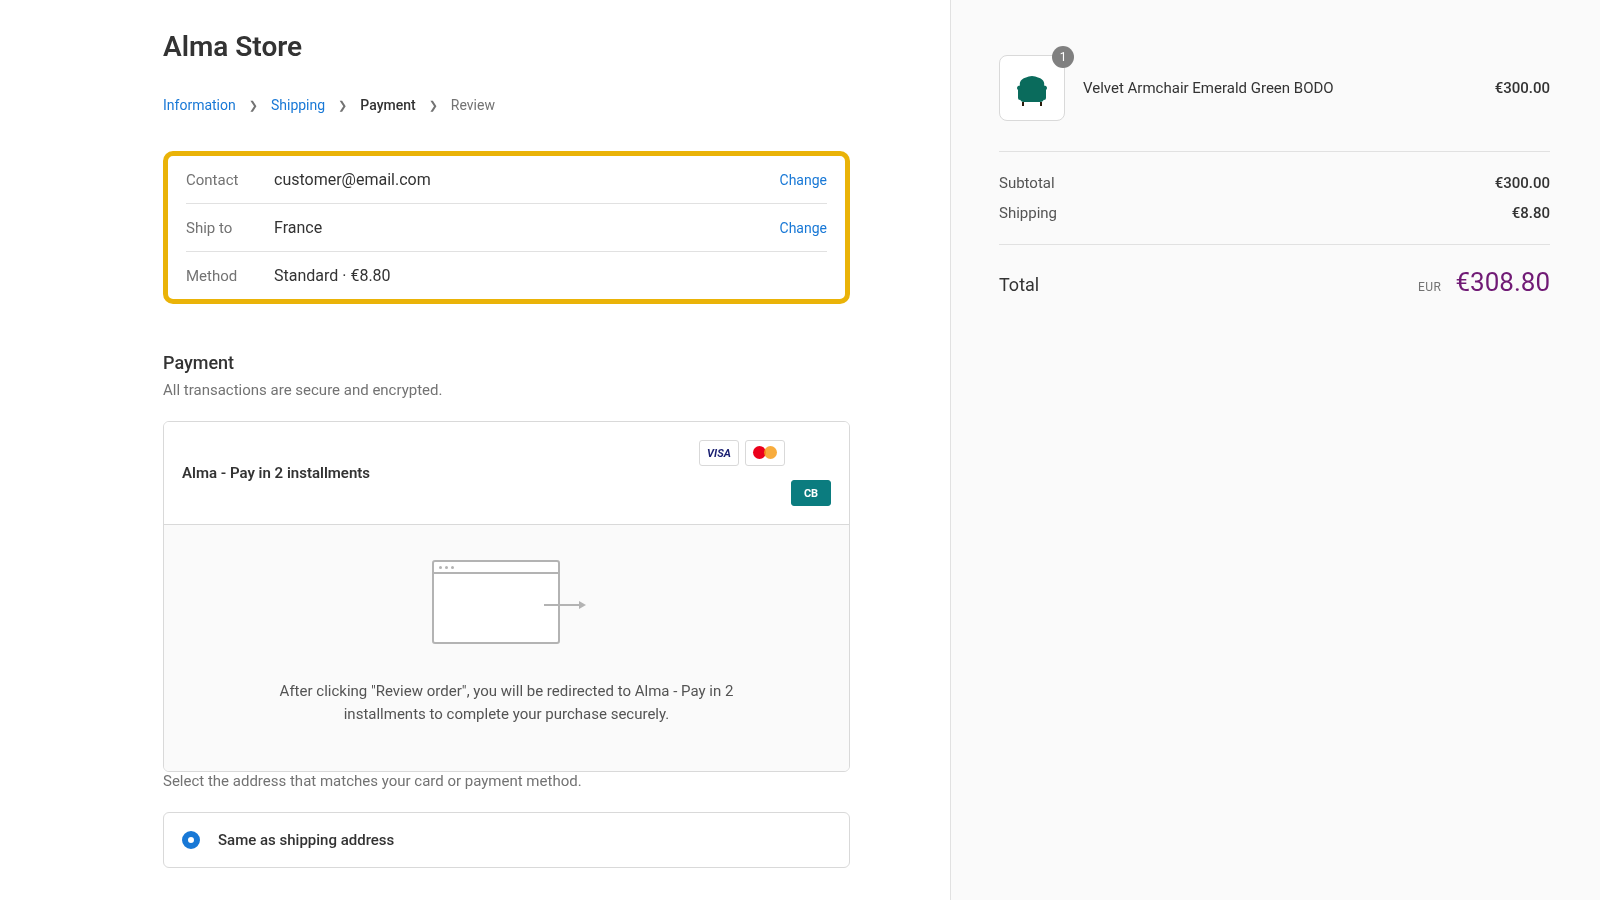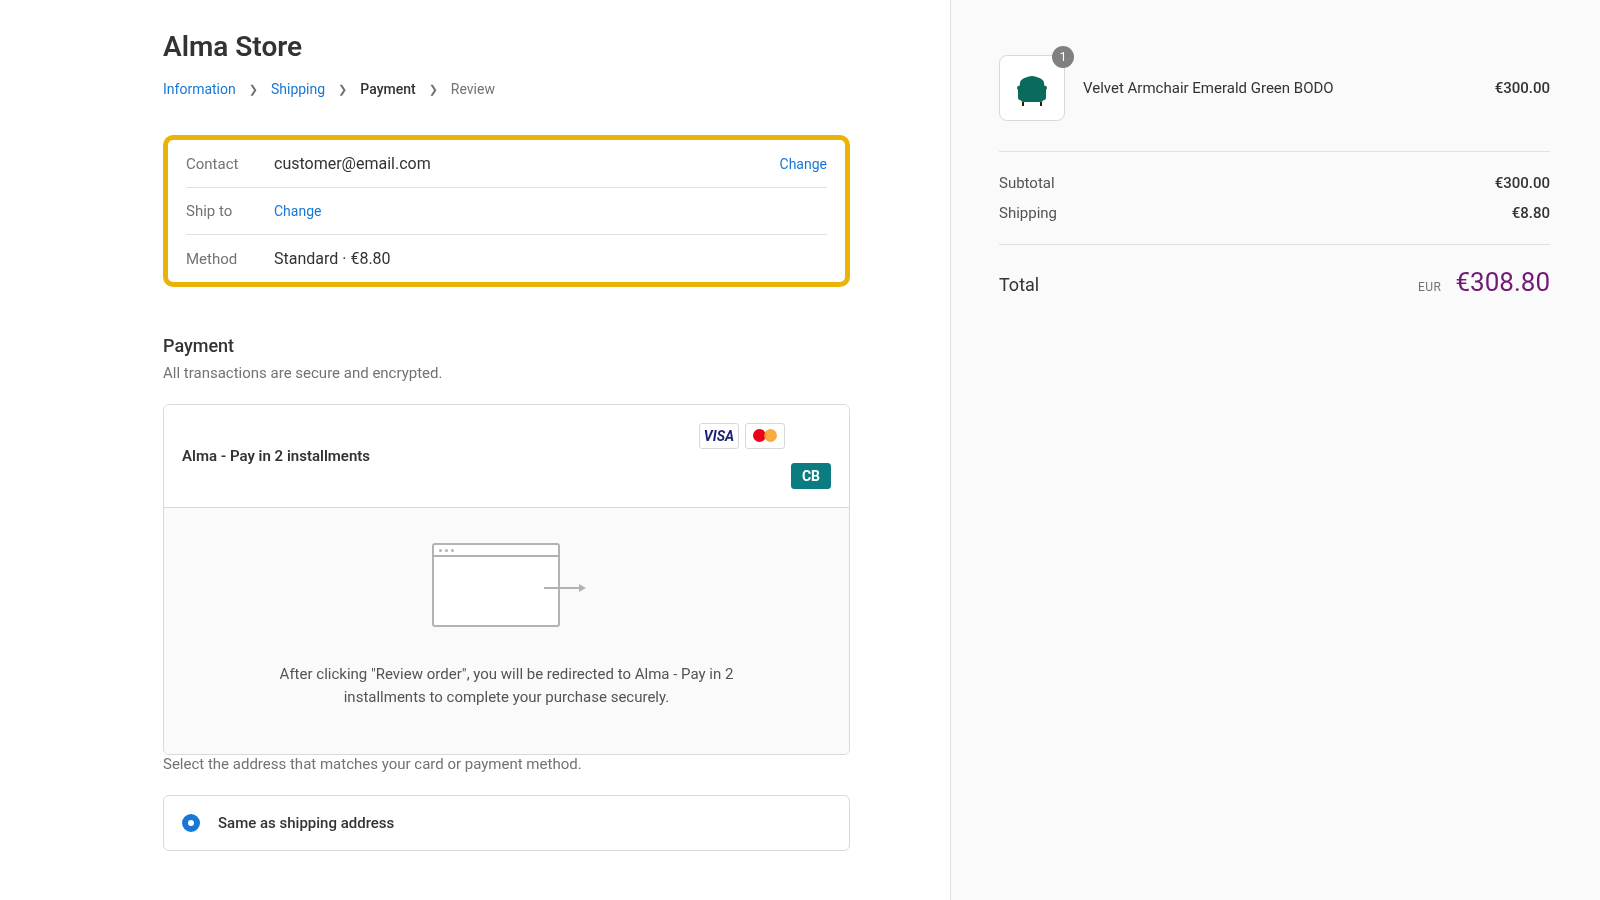--- a/index.html
+++ b/index.html
@@ -19,21 +19,21 @@
     }
     .sidebar {
       width: 650px;
       background: #fafafa;
       border-left: 1px solid #e1e1e1;
       padding: 55px 50px 30px 48px;
     }
     h1.store-name {
       font-size: 28px;
       font-weight: 600;
-      margin-bottom: 18px;
+      margin-bottom: 34px;
       color: #333;
     }
     .breadcrumb {
       display: flex;
       align-items: center;
       gap: 13px;
       font-size: 14px;
       margin-bottom: 38px;
     }
     .breadcrumb a { color: #1878d6; text-decoration: none; cursor: pointer; }
@@ -84,21 +84,21 @@
     .payment-title { font-weight: 600; font-size: 15px; }
     .card-icons { display: flex; gap: 6px; }
     .card-icon {
       width: 40px;
       height: 26px;
       border-radius: 3px;
       border: 1px solid #d9d9d9;
       display: flex;
       align-items: center;
       justify-content: center;
-      font-size: 14px;
+      font-size: 11px;
       font-weight: 700;
     }
     .visa { color: #1a1f71; background: white; }
     .mc { background: white; position: relative; }
     .mc::before, .mc::after {
       content: ''; position: absolute; width: 13px; height: 13px; border-radius: 50%; top: 5px;
     }
     .mc::before { background: #eb001b; left: 7px; }
     .mc::after { background: #f79e1b; right: 7px; opacity: 0.85; }
     .cb { background: #0b7c7f; color: white; border-color: #0b7c7f; margin-top: 40px; }
@@ -245,20 +245,21 @@
   </nav>
 
   <div class="review-box">
     <div class="review-row">
       <div class="review-label">Contact</div>
       <div class="review-value">customer@email.com</div>
       <a class="change-link">Change</a>
     </div>
     <div class="review-row">
       <div class="review-label">Ship to</div>
+      <div class="review-value">France</div>
       <a class="change-link">Change</a>
     </div>
     <div class="review-row">
       <div class="review-label">Method</div>
       <div class="review-value">Standard · €8.80</div>
     </div>
   </div>
 
   <h2 class="section-heading">Payment</h2>
   <p class="section-sub">All transactions are secure and encrypted.</p>

